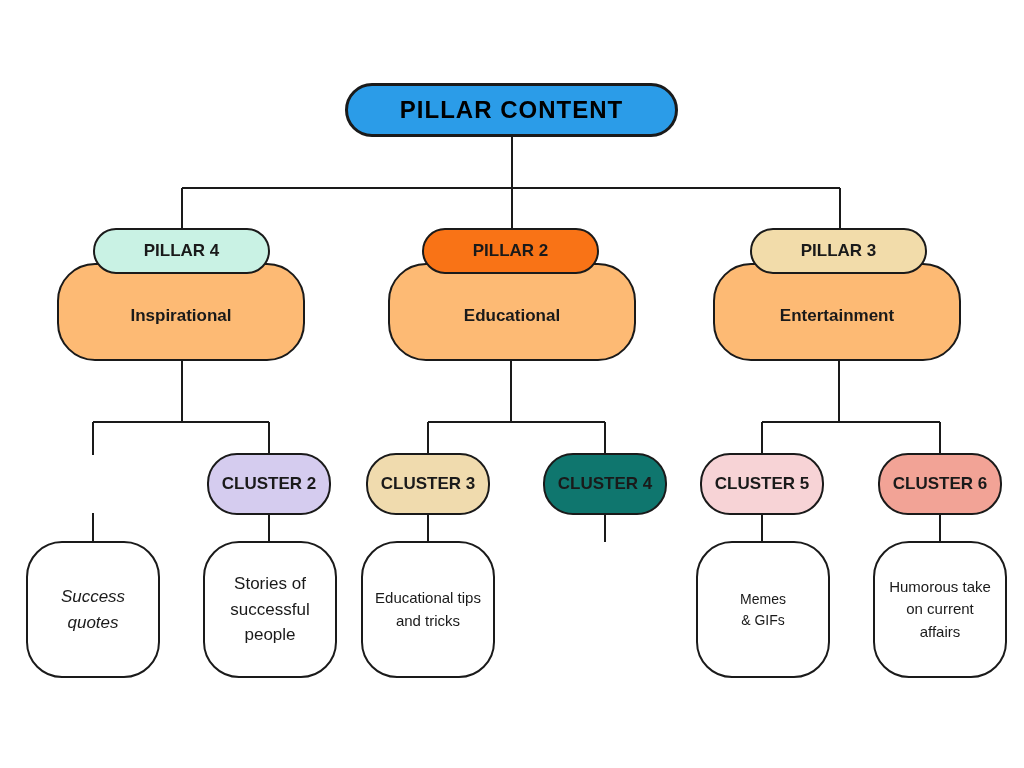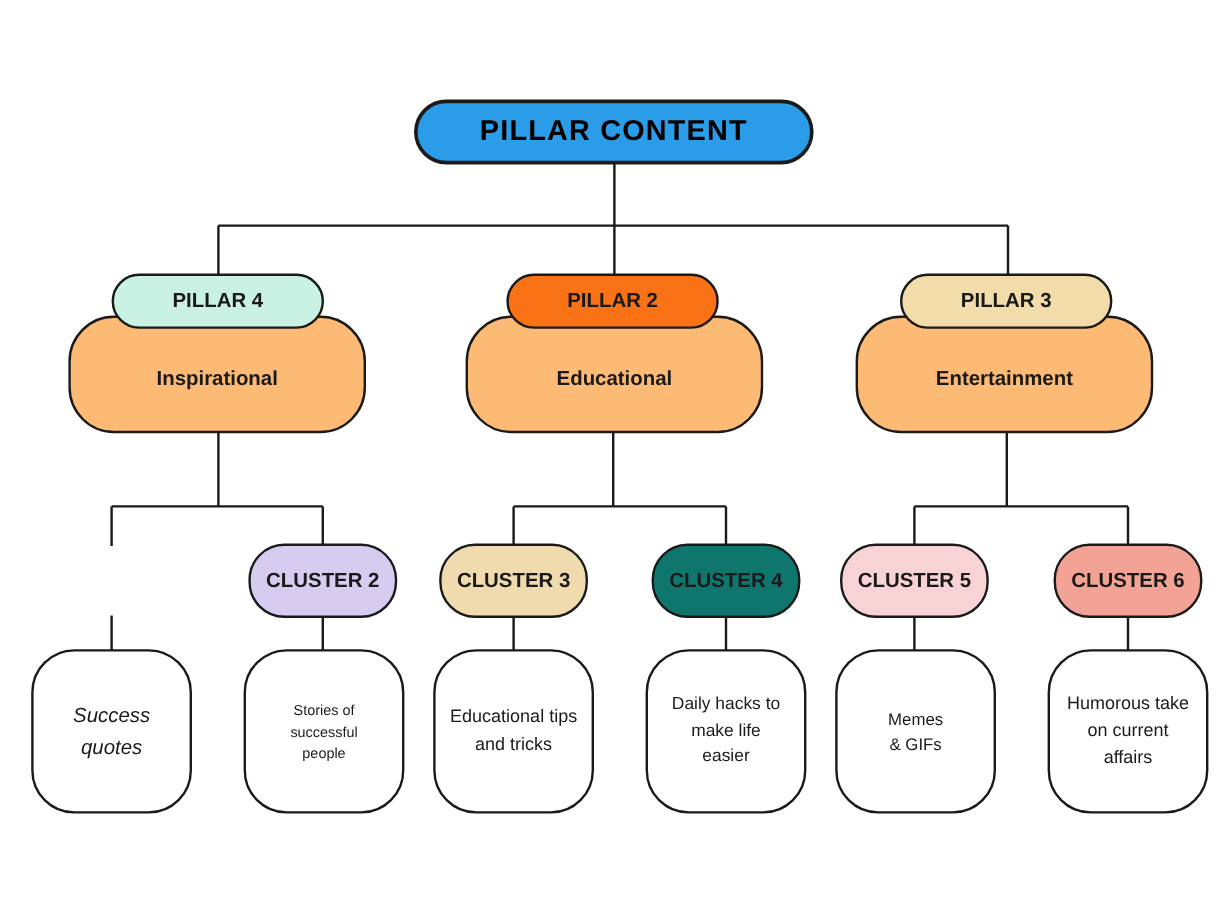--- a/index.html
+++ b/index.html
@@ -124,33 +124,28 @@
     <span>CLUSTER 5</span>
   </div>
   <div class="node cluster-pill" style="left: 878px; background: rgb(242, 163, 150);">
     <span>CLUSTER 6</span>
   </div>
 
   <div class="node leaf-box" style="left:26px; font-size:17px;font-style:italic;">
     <span>Success
 quotes</span>
   </div>
-  <div class="node leaf-box" style="left:203px; font-size:12px;">
+  <div class="node leaf-box" style="left:203px; font-size:17px;">
     <span>Stories of
 successful
 people</span>
   </div>
   <div class="node leaf-box" style="left:361px; font-size:15px;">
     <span>Educational tips
 and tricks</span>
-  </div>
-  <div class="node leaf-box" style="left:538px; font-size:14.5px;">
-    <span>Daily hacks to
-make life
-easier</span>
   </div>
   <div class="node leaf-box" style="left:696px; font-size:14px;">
     <span>Memes
 &amp; GIFs</span>
   </div>
   <div class="node leaf-box" style="left:873px; font-size:15px;">
     <span>Humorous take
 on current
 affairs</span>
   </div>

